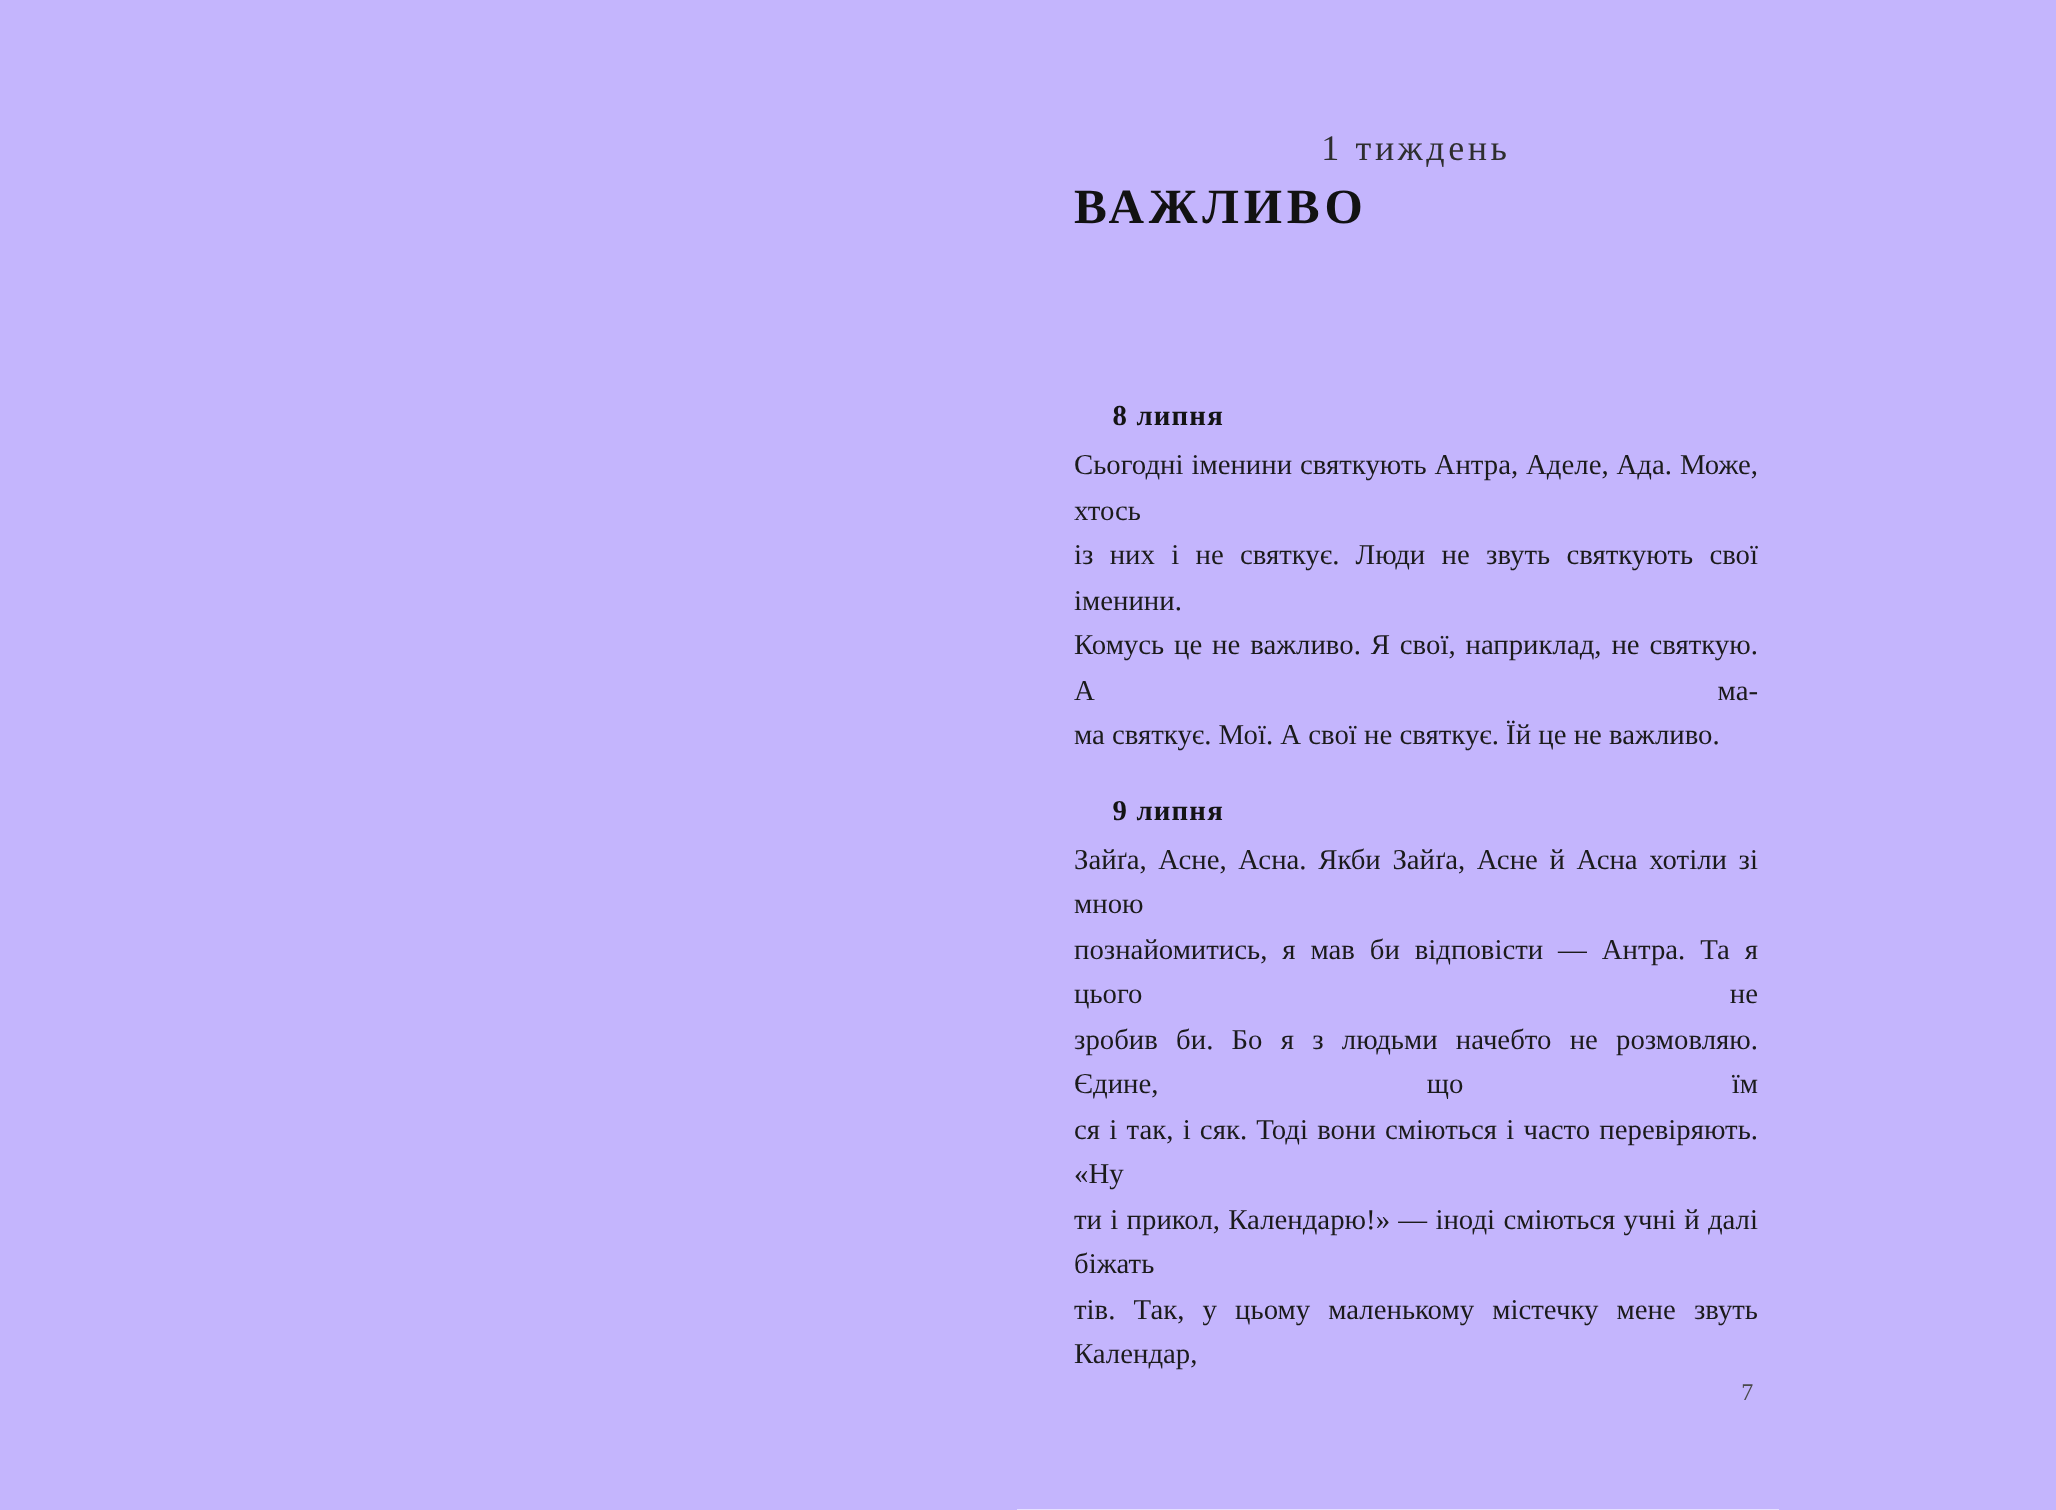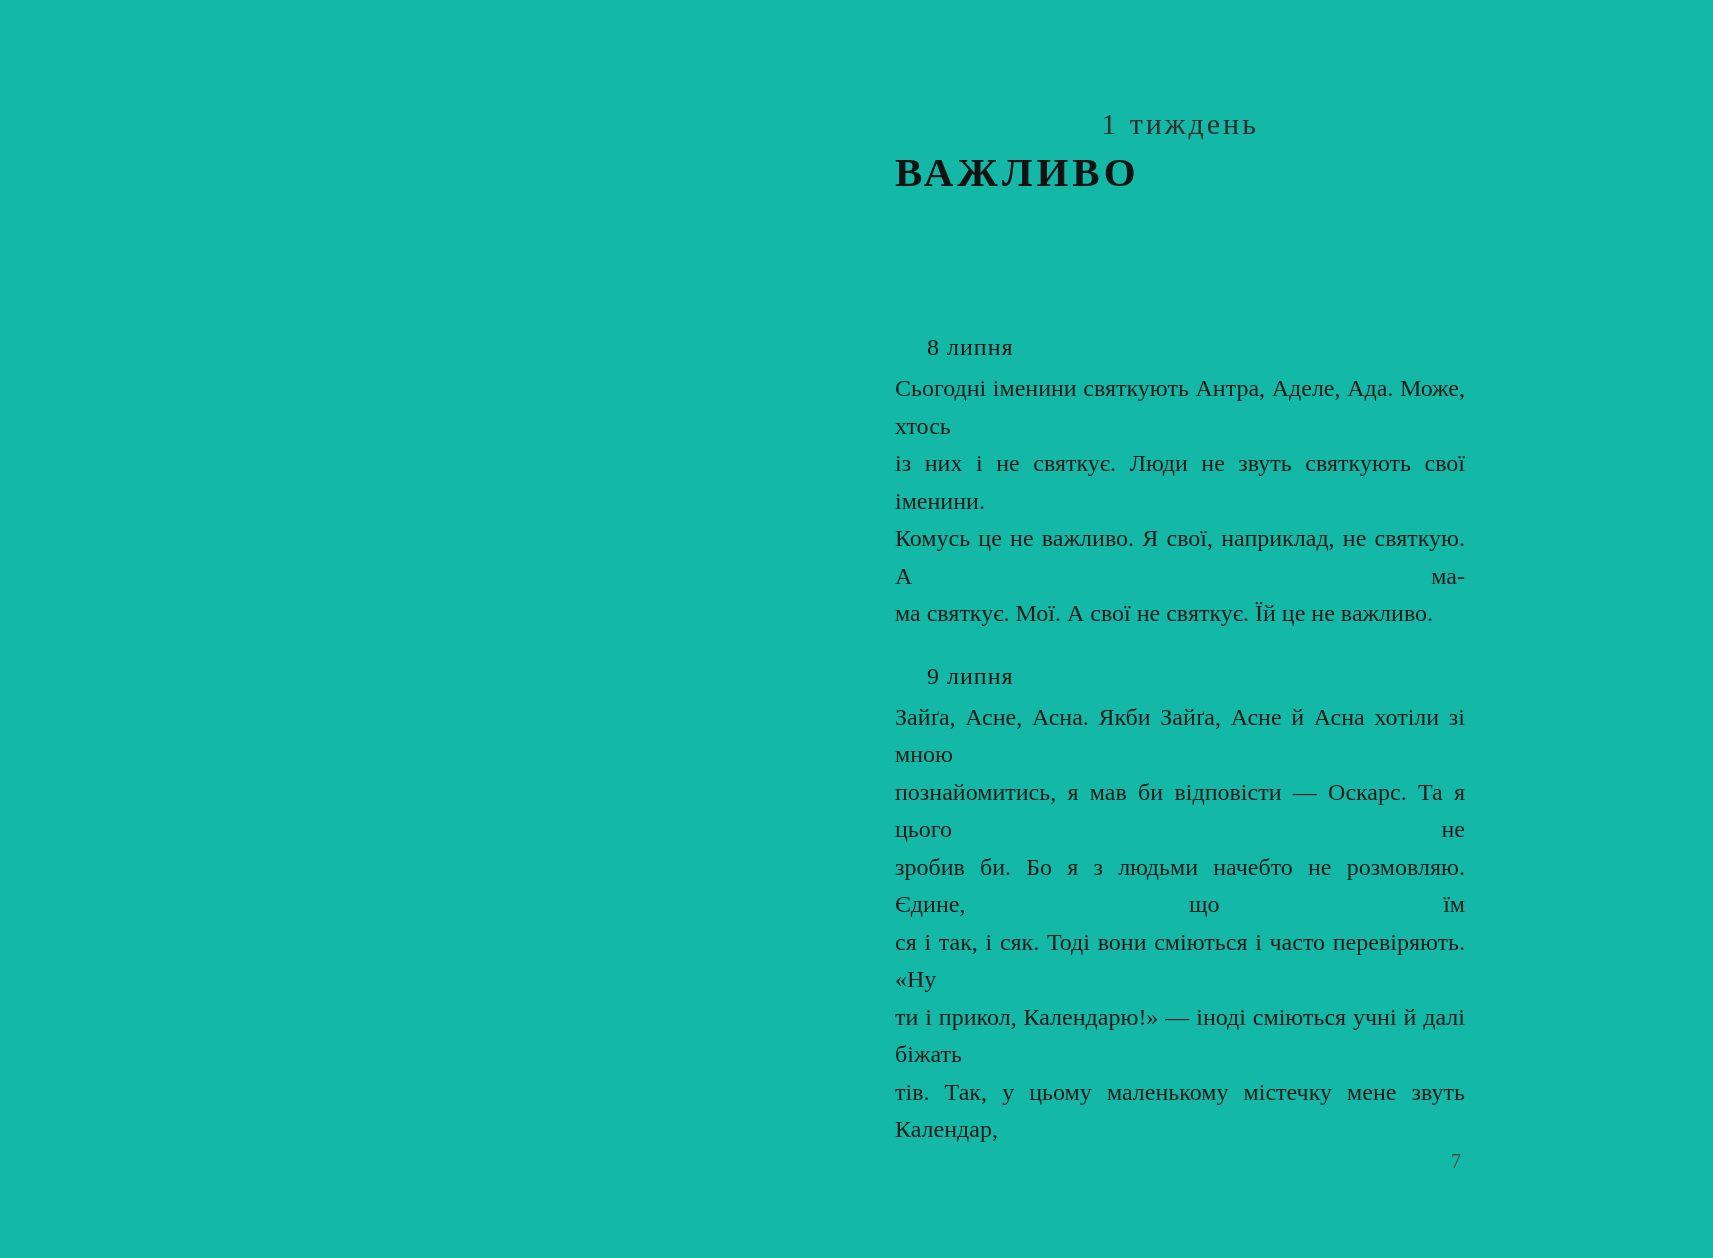--- a/index.html
+++ b/index.html
@@ -4,21 +4,21 @@
 <style>
   html, body {
     margin: 0;
     padding: 0;
     background: #ffffff;
   }
   .page {
     position: relative;
     width: 1713px;
     height: 1258px;
-    background: #14b8a6;
+    background: #c4b5fd;
     overflow: hidden;
     font-family: "Liberation Serif", "DejaVu Serif", serif;
     color: #1b1b1b;
   }
   .page-column {
     position: absolute;
     left: 895px;
     top: 0;
     width: 570px;
   }
@@ -43,21 +43,21 @@
   .entries {
     margin-top: 0;
   }
   .entry:first-child .entry-date {
     margin-top: 136px;
   }
   .entry-date {
     margin: 28px 0 8px 0;
     padding-left: 32px;
     font-size: 24px;
-    font-weight: 400;
+    font-weight: 700;
     letter-spacing: 1px;
     line-height: 30px;
     color: #141414;
   }
   .entry-body {
     font-size: 24px;
     line-height: 37.5px;
     color: #1b1b1b;
   }
   .body-line {
@@ -94,21 +94,21 @@
             <div class="body-line">Сьогодні іменини святкують Антра, Аделе, Ада. Може, хтось</div>
             <div class="body-line">із них і не святкує. Люди не звуть святкують свої іменини.</div>
             <div class="body-line">Комусь це не важливо. Я свої, наприклад, не святкую. А ма-</div>
             <div class="body-line last-flush">ма святкує. Мої. А свої не святкує. Їй це не важливо.</div>
           </div>
         </section>
         <section class="entry">
           <h3 class="entry-date">9 липня</h3>
           <div class="entry-body">
             <div class="body-line">Зайґа, Асне, Асна. Якби Зайґа, Асне й Асна хотіли зі мною</div>
-            <div class="body-line">познайомитись, я мав би відповісти — Оскарс. Та я цього не</div>
+            <div class="body-line">познайомитись, я мав би відповісти — Антра. Та я цього не</div>
             <div class="body-line">зробив би. Бо я з людьми начебто не розмовляю. Єдине, що їм</div>
             <div class="body-line">ся і так, і сяк. Тоді вони сміються і часто перевіряють. «Ну</div>
             <div class="body-line">ти і прикол, Календарю!» — іноді сміються учні й далі біжать</div>
             <div class="body-line">тів. Так, у цьому маленькому містечку мене звуть Календар,</div>
           </div>
         </section>
       </div>
   </div>
   <div class="page-number">7</div>
 </div>

